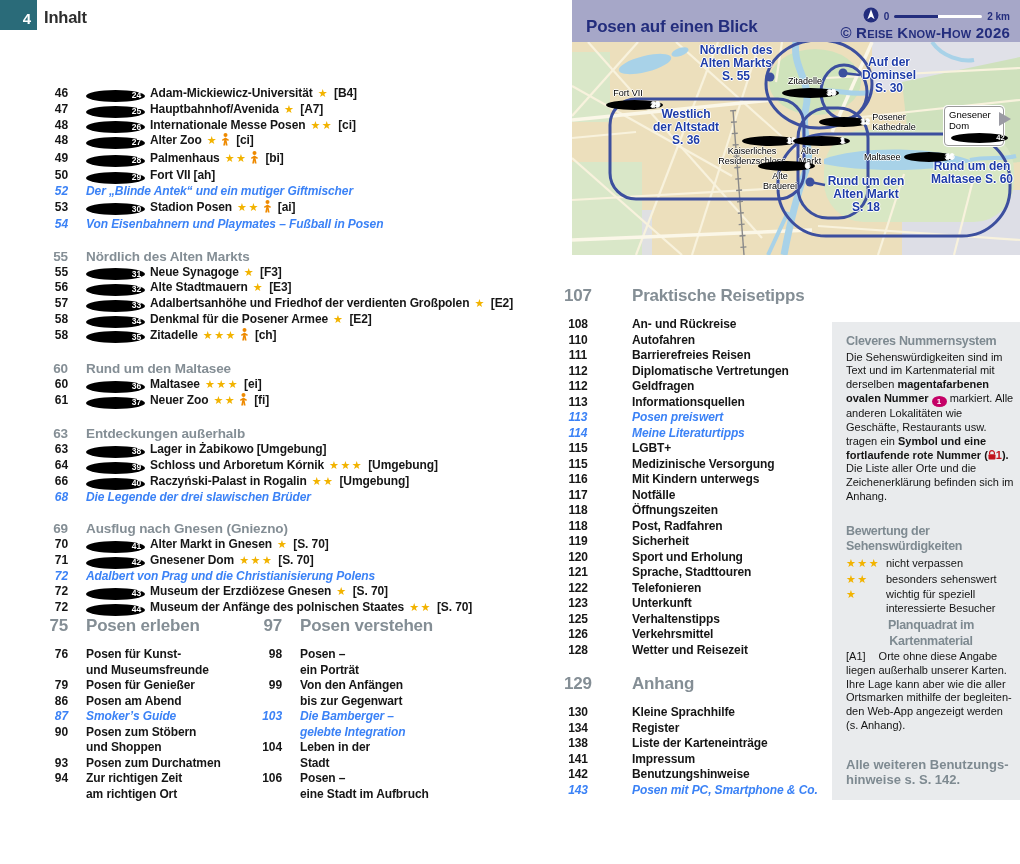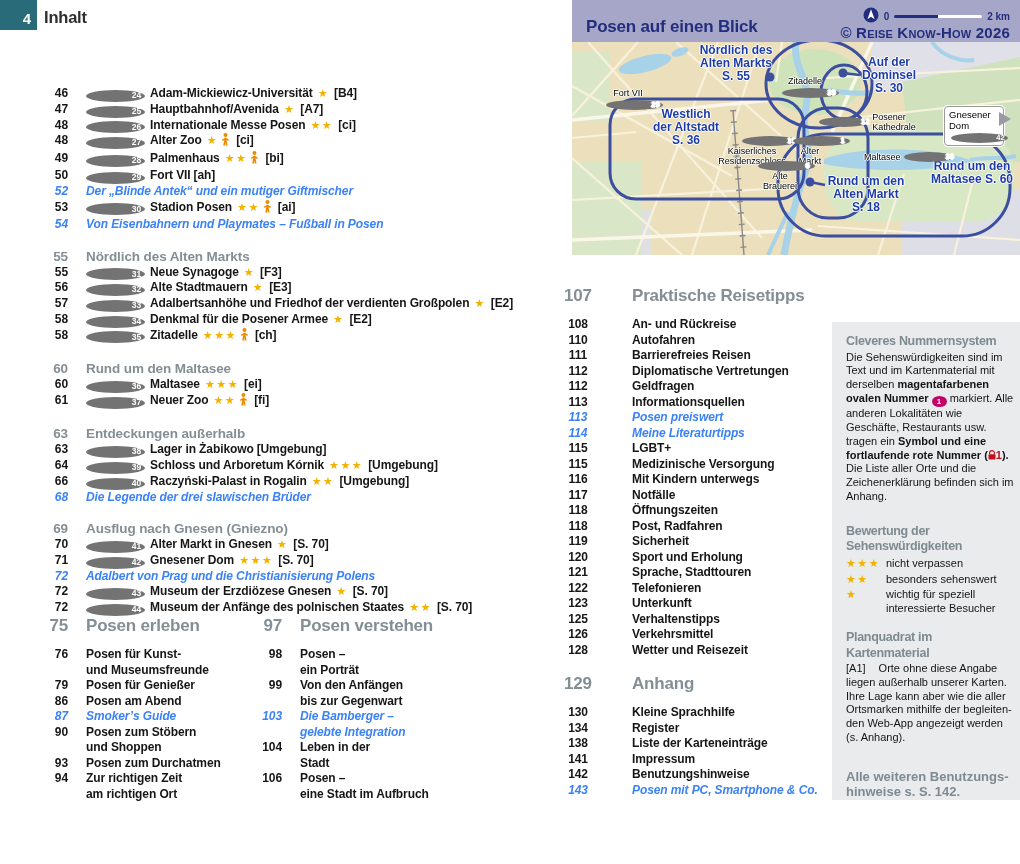--- a/index.html
+++ b/index.html
@@ -18,21 +18,21 @@
   .col-tips{position:absolute;left:556px;top:286px;width:280px;}
 
   .row{display:flex;align-items:flex-start;font-size:12px;line-height:15.5px;color:#161616;font-weight:700;letter-spacing:-.1px;}
   .pg{width:32px;text-align:right;margin-right:18px;flex:none;}
   .col-tips .pg{width:44px;margin-right:32px;text-align:center;}
   .ct{flex:1;white-space:nowrap;}
   .es{font-style:italic;color:#3b82f6;}
   .sec-h{color:#848e95;font-size:13.5px;line-height:17px;margin-top:15px;}
   .big-h{color:#848e95;font-size:17px;line-height:20px;margin-bottom:11px;letter-spacing:-.2px;}
   .oval{display:inline-flex;align-items:center;justify-content:center;width:17px;height:12px;border-radius:50%;
-    background:#737373;color:#fff;font-size:8.5px;font-weight:bold;margin-right:5px;vertical-align:-1px;font-style:normal;letter-spacing:0;padding-left:42px;}
+    background:#000000;color:#fff;font-size:8.5px;font-weight:bold;margin-right:5px;vertical-align:-1px;font-style:normal;letter-spacing:0;padding-left:42px;}
   .stars{color:#f2b300;font-size:11px;letter-spacing:1.5px;margin:0 2px 0 5px;}
   .person{display:inline-block;margin:0 3px 0 1px;vertical-align:-2px;}
   .grid{margin-left:3px;}
   .mlines div{white-space:nowrap;}
   .col-tips .anh{margin-top:16px;}
 
   
   .map{position:absolute;left:572px;top:0;width:448px;height:255px;}
   .map-header{position:absolute;inset:0 0 auto 0;height:42px;background:#a6a7c8;}
   .map-title{position:absolute;left:14px;bottom:5px;font-size:17px;font-weight:bold;color:#232d7d;letter-spacing:-.2px;}
@@ -53,21 +53,21 @@
   .gd .oval{width:15px;height:10px;font-size:7.5px;margin:0 0 0 2px;vertical-align:0;}
   .gd-arrow{position:absolute;width:0;height:0;border-top:7px solid transparent;border-bottom:7px solid transparent;border-left:12px solid #9b9ba4;}
 
   
   .sidebar{position:absolute;left:832px;top:322px;width:188px;height:478px;background:#e9ebed;
     box-sizing:border-box;padding:12px 4px 12px 14px;font-size:11px;line-height:13.8px;color:#141414;}
   .sidebar h3{margin:0;font-size:12.5px;line-height:15.5px;color:#7e8a91;font-weight:bold;letter-spacing:-.3px;}
   .sidebar .para{margin:1px 0 0 0;hyphens:manual;}
   .sidebar .b{font-weight:bold;}
   .sidebar .mt1{margin-top:20px;}
-  .sidebar .mt2{margin-top:14px;}
+  .sidebar .mt2{margin-top:2px;text-align:center;}
   .oval-s{display:inline-flex;align-items:center;justify-content:center;width:15px;height:11px;border-radius:50%;
     background:#c40066;color:#fff;font-size:8px;font-weight:bold;vertical-align:-2px;}
   .lockwrap{white-space:nowrap;font-weight:bold;}
   .lockwrap .n{color:#c1121c;}
   .rrow{display:flex;align-items:flex-start;margin-top:2px;}
   .rrow .st{width:40px;flex:none;color:#f2b300;font-size:11px;letter-spacing:1.5px;font-weight:bold;}
   .gcode{margin-right:13px;}
   .sfooter{margin-top:24px;font-size:13px;line-height:15.5px;font-weight:bold;color:#7e8a91;hyphens:manual;}
 </style>
 </head>

